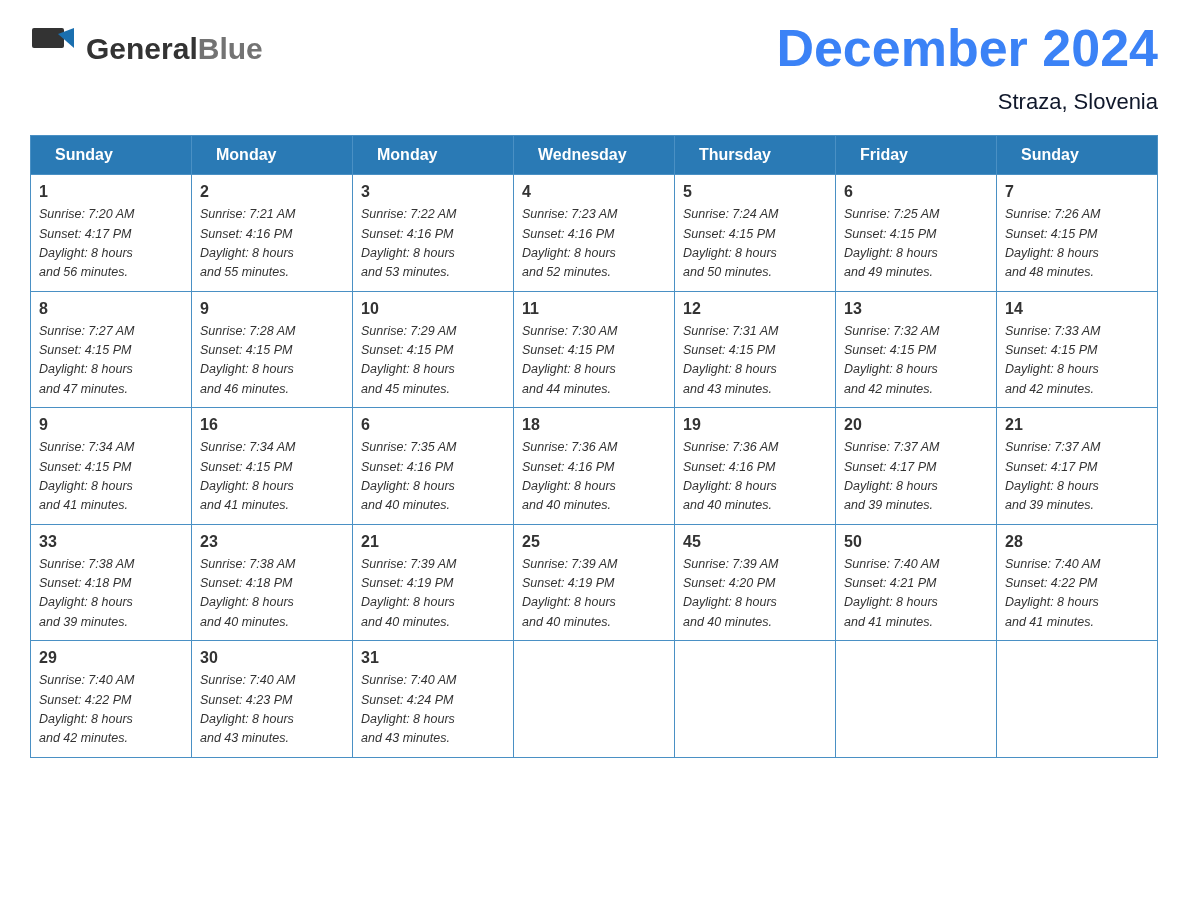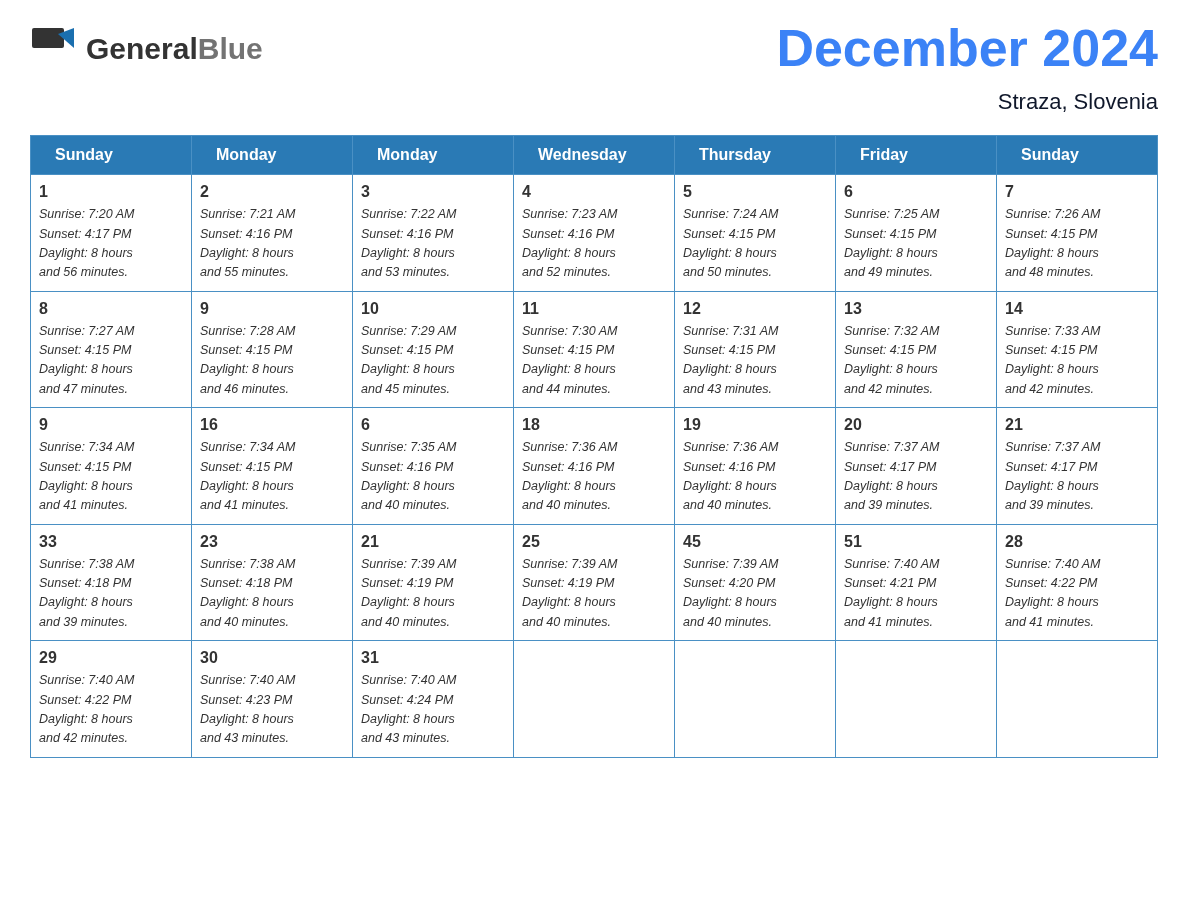--- a/index.html
+++ b/index.html
@@ -356,21 +356,21 @@
         <td>
         <span class="day-number">45</span>
         <div class="day-info">
           Sunrise: 7:39 AM<br>
           Sunset: 4:20 PM<br>
           Daylight: 8 hours<br>
           and 40 minutes.
         </div>
       </td>
         <td>
-        <span class="day-number">51</span>
+        <span class="day-number">50</span>
         <div class="day-info">
           Sunrise: 7:40 AM<br>
           Sunset: 4:21 PM<br>
           Daylight: 8 hours<br>
           and 41 minutes.
         </div>
       </td>
         <td>
         <span class="day-number">28</span>
         <div class="day-info">

